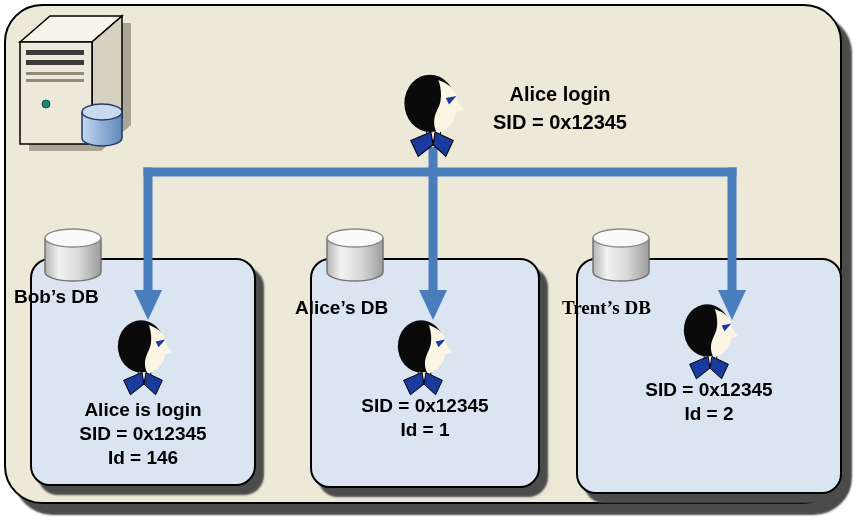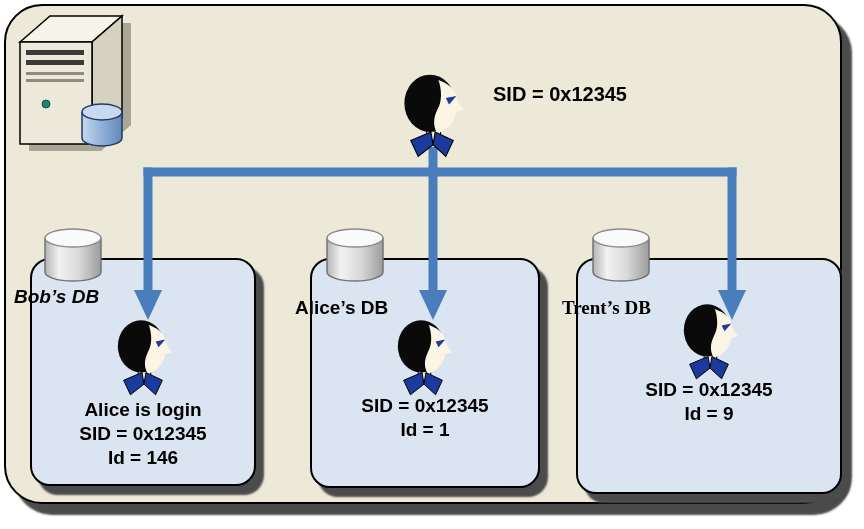--- a/index.html
+++ b/index.html
@@ -44,21 +44,21 @@
   .b1 { left:30px;  top:258px; width:226px; height:228px; }
   .b2 { left:310px; top:258px; width:230px; height:230px; }
   .b3 { left:576px; top:258px; width:266px; height:236px; }
 
   .cyl { position:absolute; z-index:3; }
   .c1 { left:42px;  top:226px; }
   .c2 { left:324px; top:226px; }
   .c3 { left:590px; top:226px; }
 
   .db-label { position:absolute; z-index:6; font-size:19px; font-weight:bold; white-space:nowrap; }
-  .l1 { left:14px;  top:286px;font-style:italic; }
+  .l1 { left:14px;  top:286px; }
   .l2 { left:295px; top:297px; }
   .l3 { left:562px; top:297px;font-family:Liberation Serif, serif; }
 
   .person { position:absolute; z-index:4; }
   .p1 { left:112px; top:316px; }
   .p2 { left:392px; top:316px; }
   .p3 { left:678px; top:300px; }
 
   .db-text {
     position:absolute; z-index:4;
@@ -133,20 +133,21 @@
       <polygon points="732,320 718,290 746,290"></polygon>
     </g>
   </svg>
 
   <div class="login-person">
     <svg width="68" height="90" viewBox="0 0 64 84">
         <use href="#personSym"></use>
       </svg>
   </div>
   <div class="login-text">
+    <div>Alice login</div>
     <div>SID = 0x12345</div>
   </div>
 
   <div class="db-box b1"></div>
   <div class="cyl c1">
     <svg width="62" height="58" viewBox="0 0 62 58">
         <use href="#cylSym"></use>
       </svg>
   </div>
   <div class="db-label l1">Bob’s DB</div>
@@ -185,16 +186,16 @@
       </svg>
   </div>
   <div class="db-label l3">Trent’s DB</div>
   <div class="person p3">
     <svg width="62" height="82" viewBox="0 0 64 84">
         <use href="#personSym"></use>
       </svg>
   </div>
   <div class="db-text t3">
     <div>SID = 0x12345</div>
-    <div>Id = 9</div>
+    <div>Id = 2</div>
   </div>
 
 </div>
 
 </body></html>

